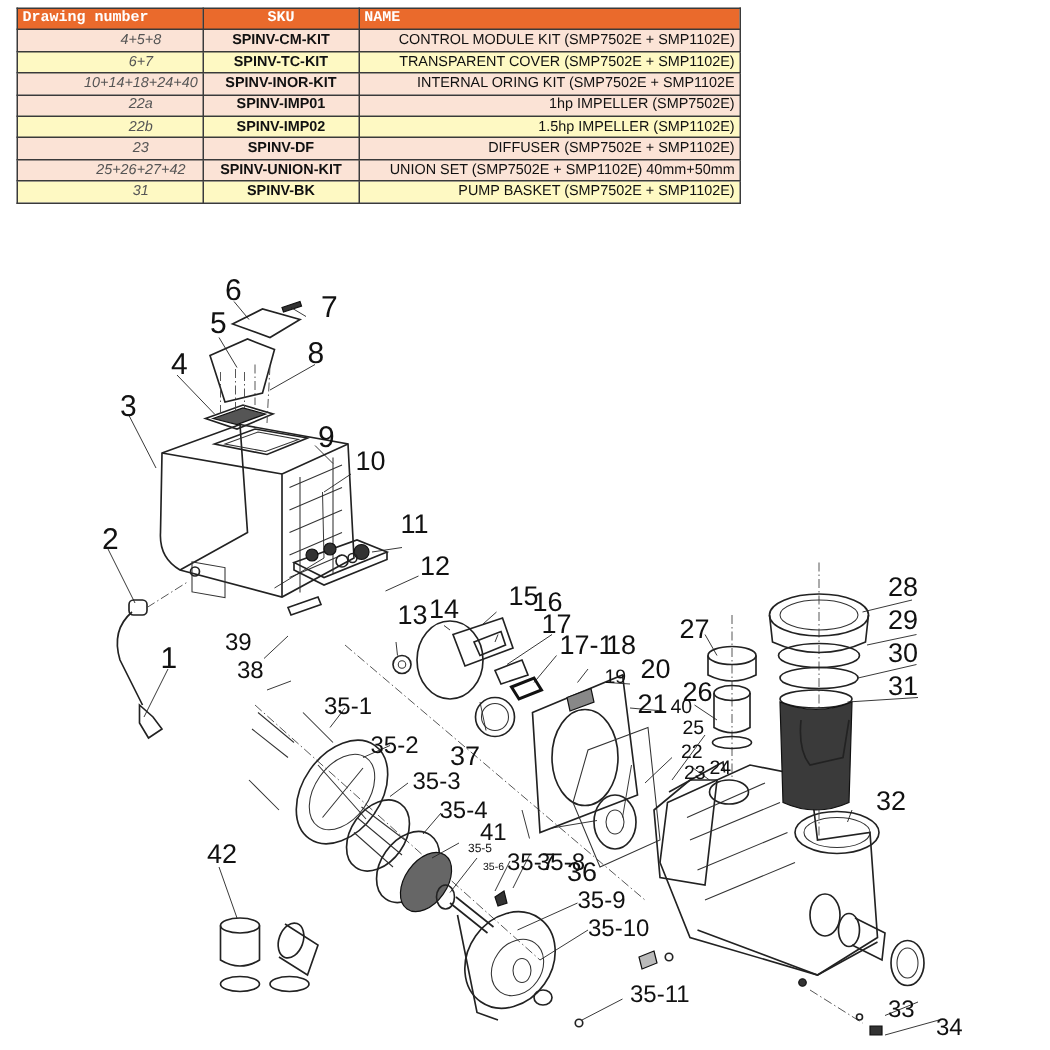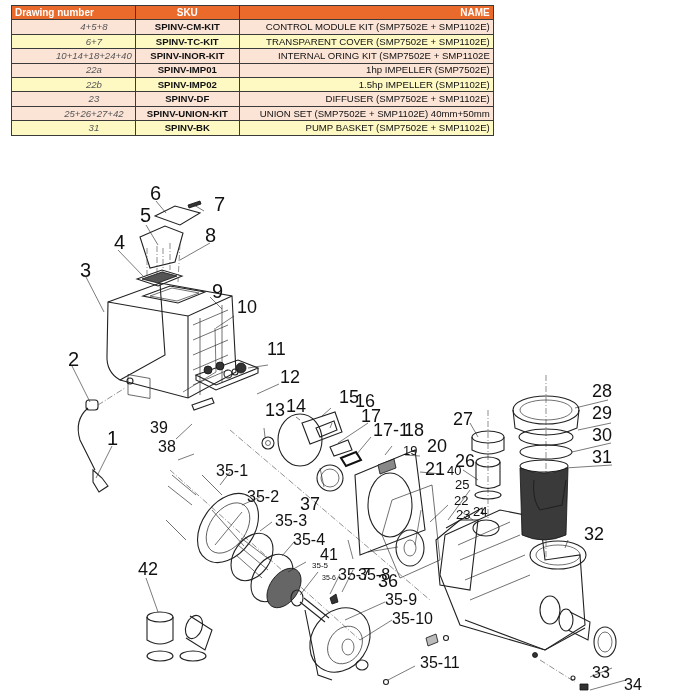--- a/index.html
+++ b/index.html
@@ -2,24 +2,24 @@
 <html><head>
 <meta charset="utf-8">
 <style>
   html, body { margin: 0; padding: 0; background: #ffffff; }
   body { width: 700px; height: 700px; position: relative; overflow: hidden;
          font-family: "Liberation Sans", sans-serif; }
   #parts-table { position: absolute; left: 11px; top: 5px; border-collapse: collapse;
                  font-size: 9.6px; line-height: 1; }
   #parts-table th, #parts-table td { border: 1px solid #3a3a3a; padding: 0 3px; height: 13.4px;
                  white-space: nowrap; }
-  #parts-table th { background: #ea6a2c; color: #ffffff; font-weight: bold; font-size: 10px; }
+  #parts-table th { background: #ea6a2c; color: #ffffff; font-weight: bold; font-size: 10px; font-family: Liberation Mono, monospace; }
   #parts-table th.col-drawing { text-align: left; width: 99px; }
   #parts-table th.col-sku { width: 97px; }
-  #parts-table th.col-name { text-align: right; width: 247px; }
+  #parts-table th.col-name { text-align: left; width: 247px; }
   #parts-table td.c-drawing { text-align: center; font-style: italic; color: #555555; padding-left: 44px; }
   #parts-table td.c-sku { text-align: center; font-weight: bold; color: #111111; }
   #parts-table td.c-name { text-align: right; color: #111111; }
   #parts-table tr.shade td { background: #fbe3d6; }
   #parts-table tr.plain td { background: #fef9c3; }
   #diagram { position: absolute; left: 0; top: 0; width: 700px; height: 700px; }
   .lbl { font-family: "Liberation Sans Narrow", "Liberation Sans", sans-serif; fill: #111; }
   .part { fill: none; stroke: #222; stroke-width: 1.1; }
   .thin { fill: none; stroke: #333; stroke-width: 0.7; }
   .dash { fill: none; stroke: #444; stroke-width: 0.6; stroke-dasharray: 6 2 1 2; }

